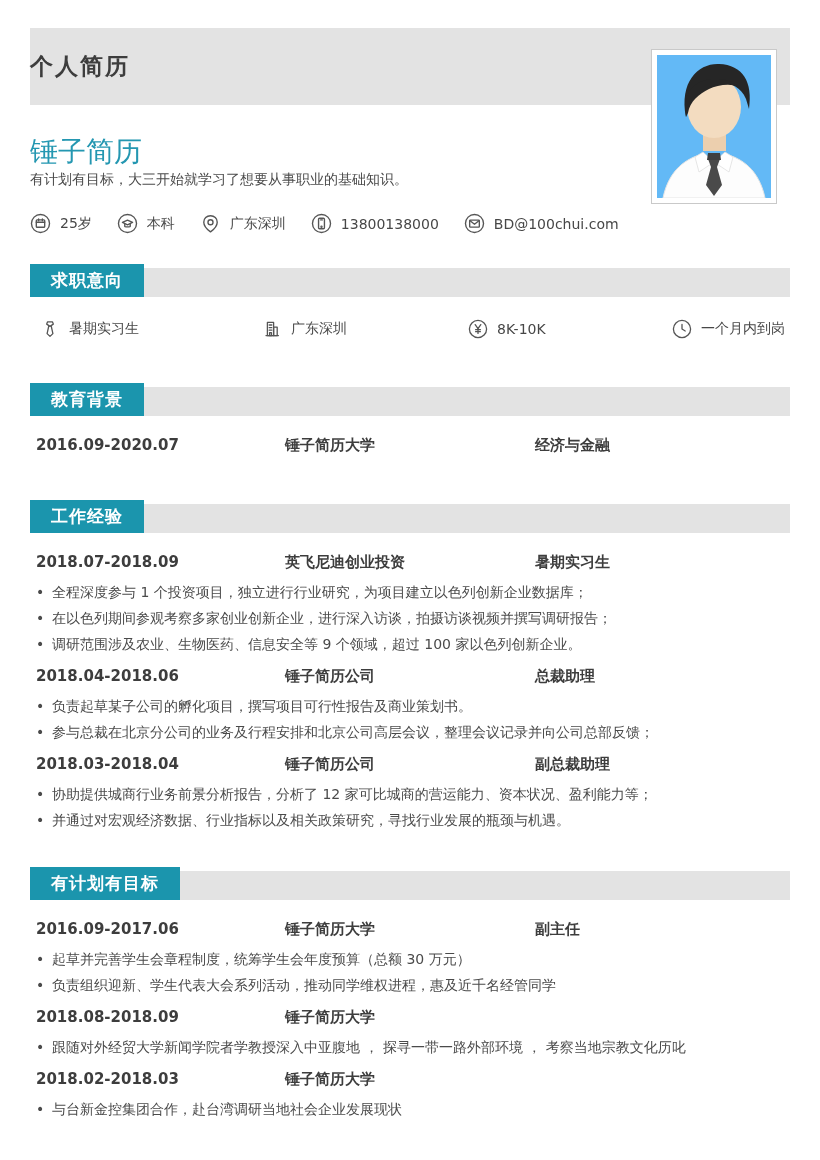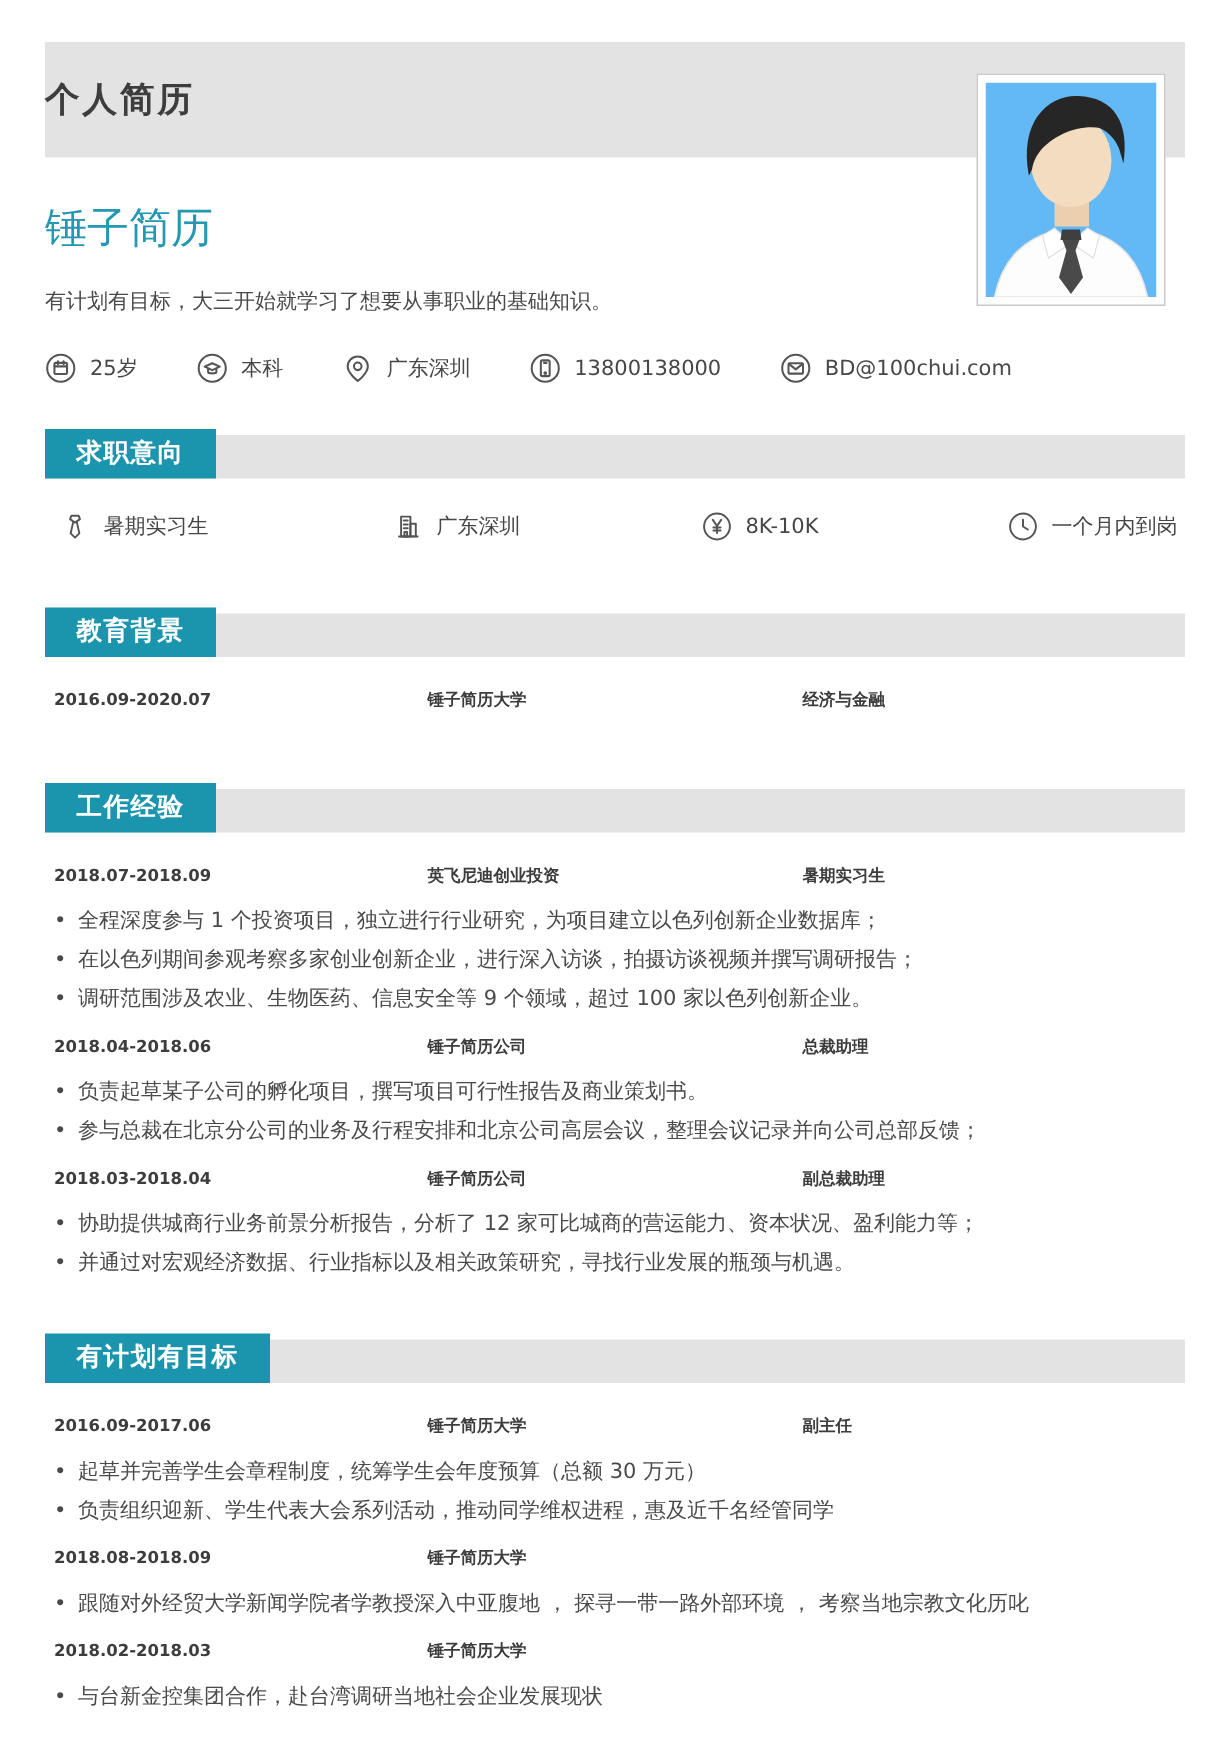--- a/index.html
+++ b/index.html
@@ -18,24 +18,24 @@
   .doc-header h1{
     margin:0;font-size:23px;font-weight:bold;color:#3d3d3d;letter-spacing:2px;
   }
 
   
   .profile{position:relative;}
   .candidate-name{
     margin-top:30px;font-size:28px;line-height:34px;color:#2497b1;
   }
   .summary{
-    margin-top:22px;font-size:14px;line-height:20px;color:#4a4a4a;
+    font-size:14px;line-height:20px;color:#4a4a4a;
   }
   .info-row{
-    margin-top:24px;display:flex;align-items:center;gap:39px;
+    margin-top:24px;display:flex;align-items:center;gap:25px;
     font-size:14px;color:#474747;
   }
   .info-item{display:flex;align-items:center;gap:9px;}
   .info-item .ic{width:21px;height:21px;display:inline-flex;}
   .ic svg{width:100%;height:100%;}
 
   
   .photo{
     position:absolute;left:621px;top:-86px;width:126px;height:155px;
     box-sizing:border-box;border:1px solid #c9c9c9;background:#fff;padding:5px;
@@ -62,21 +62,21 @@
   }
   .intent-item{display:flex;align-items:center;gap:9px;height:22px;}
   .intent-item .ic{width:20px;height:20px;display:inline-flex;}
 
   
   .entries{padding:0;}
   .entry{margin-top:20px;}
   .entry + .entry{margin-top:10px;}
   .entry-head{
     display:grid;grid-template-columns:249px 250px 1fr;
-    font-size:11px;font-weight:bold;color:#3d3d3d;padding-left:6px;line-height:18px;
+    font-size:15px;font-weight:bold;color:#3d3d3d;padding-left:6px;line-height:18px;
   }
   .bullets{margin-top:8px;}
   .bullet{
     position:relative;padding-left:22px;font-size:14px;line-height:26px;color:#4a4a4a;
   }
   .bullet::before{
     content:"\2022";position:absolute;left:6px;color:#4a4a4a;
   }
 
   

